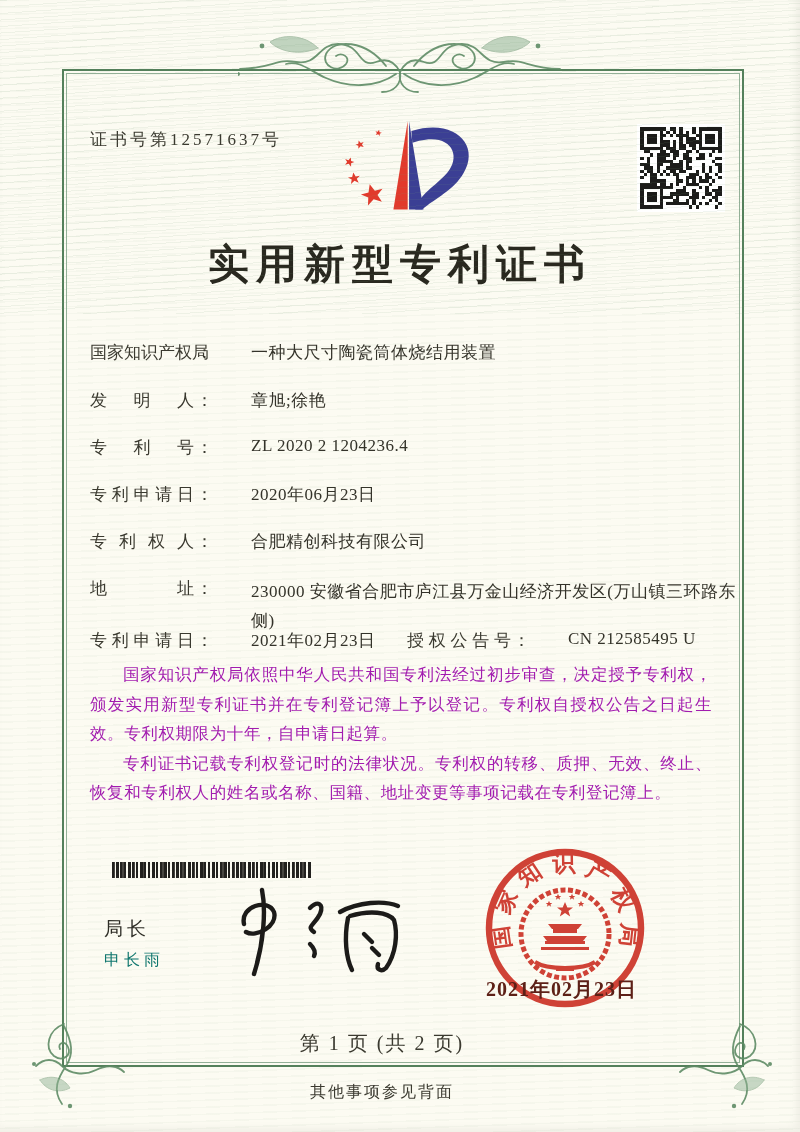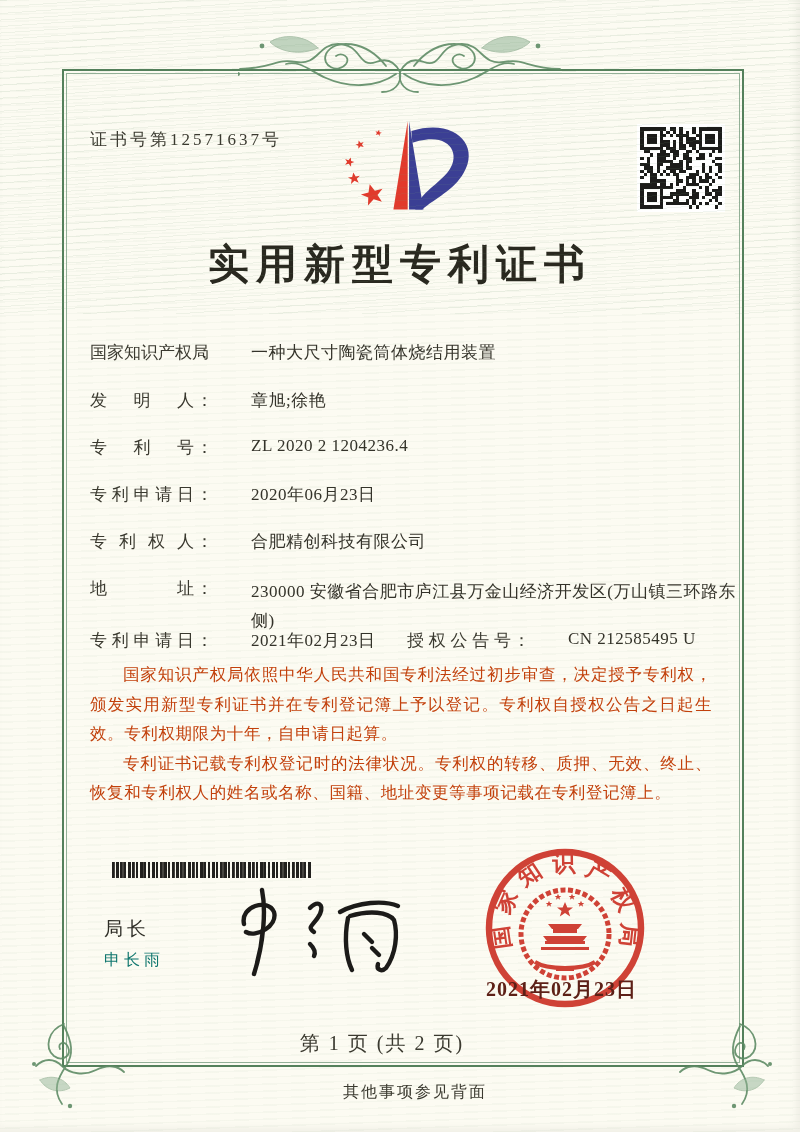--- a/index.html
+++ b/index.html
@@ -21,37 +21,37 @@
          font-size:41px;font-weight:700;letter-spacing:7px;color:#29281f;}
   .fields{position:absolute;left:90px;top:341px;width:630px;font-size:17px;}
   .row{position:absolute;left:0;display:flex;align-items:flex-start;white-space:nowrap;}
   .lbl{display:inline-block;width:104px;text-align:justify;text-align-last:justify;color:#3a392f;}
   .colon{display:inline-block;margin:0 6px 0 2px;color:#3a392f;}
   .val{letter-spacing:.5px;color:#34332a;margin-left:32px;}
   .val.wrap{white-space:normal;width:498px;line-height:29px;}
   .r1{top:0;} .r2{top:48px;} .r3{top:95px;} .r4{top:142px;} .r5{top:189px;} .r6{top:236px;} .r7{top:288px;}
   .grant-no{position:absolute;left:317px;top:288px;display:flex;white-space:nowrap;}
   .body-text{position:absolute;left:90px;top:660px;width:622px;font-size:16.5px;line-height:29.5px;
-             color:#c2410c;letter-spacing:.6px;text-align:justify;}
+             color:#a21caf;letter-spacing:.6px;text-align:justify;}
   .body-text p{margin:0;text-indent:2em;}
   .barcode{position:absolute;left:112px;top:862px;width:200px;height:16px;
     background:
       repeating-linear-gradient(90deg,#22211e 0 2px,rgba(0,0,0,0) 2px 4px),
       repeating-linear-gradient(90deg,#22211e 0 1px,rgba(0,0,0,0) 1px 6px),
       repeating-linear-gradient(90deg,rgba(40,38,34,.85) 0 3px,rgba(0,0,0,0) 3px 10px);}
   .director{position:absolute;left:104px;top:916px;font-size:19px;letter-spacing:4px;color:#2e2d26;
             font-family:"Liberation Sans","DejaVu Sans",sans-serif;}
   .director-name{position:absolute;left:104px;top:950px;font-size:16px;letter-spacing:4px;color:#0f766e;
             font-family:"Liberation Sans","DejaVu Sans",sans-serif;}
   .signature{position:absolute;left:222px;top:882px;}
   .seal{position:absolute;left:470px;top:833px;opacity:.94;}
   .seal-date{position:absolute;left:486px;top:976px;width:170px;font-size:20px;font-weight:700;
              letter-spacing:1px;color:#5d2017;}
   .page-num{position:absolute;left:0;top:1030px;width:764px;text-align:center;font-size:20px;color:#3a392f;letter-spacing:2px;}
-  .back-note{position:absolute;left:17px;top:1082px;width:764px;text-align:center;font-size:16px;color:#3b3a30;letter-spacing:2px;padding-left:16px;}
+  .back-note{position:absolute;left:0;top:1082px;width:764px;text-align:center;font-size:16px;color:#3b3a30;letter-spacing:2px;}
   .orn{position:absolute;pointer-events:none;}
   .orn path,.orn circle{vector-effect:non-scaling-stroke;}
 </style>
 </head>
 <body>
 
 <div class="page">
 
   <div class="tex1"></div>
 

